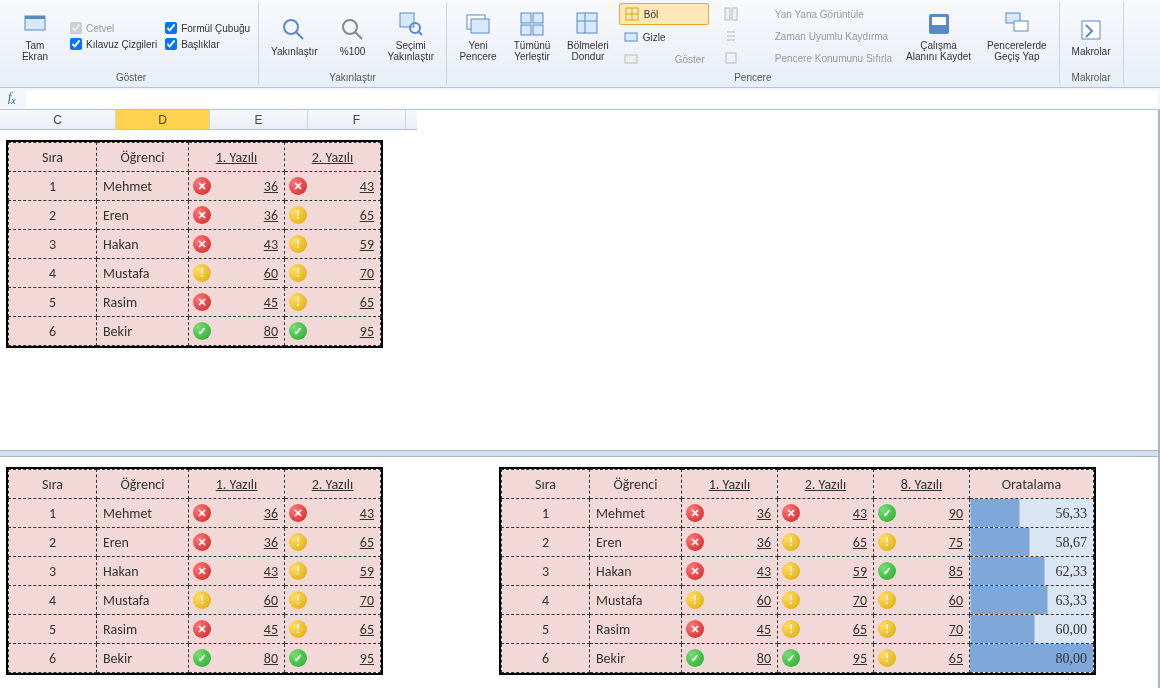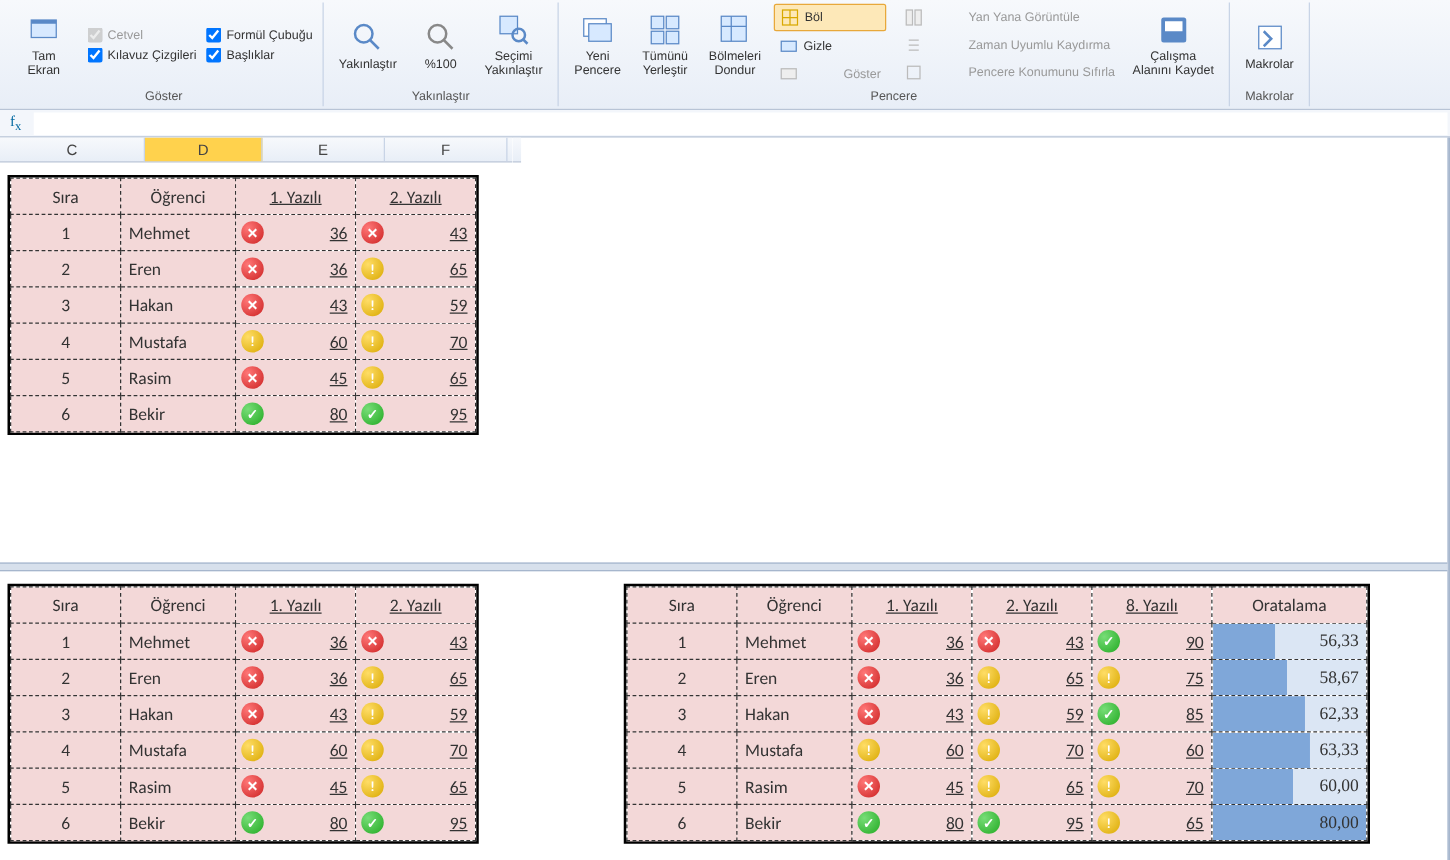--- a/index.html
+++ b/index.html
@@ -17,21 +17,21 @@
 .rbtn-small.highlighted { background: #fde8b8; border: 1px solid #e8a83a; border-radius: 2px; }
 .rbtn-small.disabled { color: #999; cursor: default; gap: 36px; }
 .chk { display: flex; align-items: center; gap: 4px; font-size: 10px; padding: 1px 2px; }
 .chk input { width: 12px; height: 12px; }
 .chk.disabled { color: #999; }
 .col-stack { display: flex; flex-direction: column; gap: 2px; justify-content: center; }
 .ico-small { width: 16px; height: 16px; display: inline-flex; align-items: center; justify-content: center; }
 
 
 .formula-bar { display: flex; align-items: center; height: 22px; border-bottom: 1px solid #b8c4d6; background: #f3f6fb; }
-.fx { font-family: Georgia, serif; padding: 0 8px; font-size: 12px; color: #0369a1; }
+.fx { font-style: italic; font-family: Georgia, serif; padding: 0 8px; font-size: 12px; color: #0369a1; }
 .formula-input { flex: 1; border: none; background: #fff; height: 18px; margin: 2px; padding: 0 4px; }
 
 
 .split-container { position: relative; display: grid; grid-template-columns: 410px 7px 1fr; grid-template-rows: 340px 7px 1fr; height: calc(100vh - 110px); }
 .pane { overflow: hidden; position: relative; }
 .split-v { background: #d7e0ec; border-left: 1px solid #a6b6cd; border-right: 1px solid #a6b6cd; cursor: col-resize; }
 .split-h { background: #d7e0ec; border-top: 1px solid #a6b6cd; border-bottom: 1px solid #a6b6cd; cursor: row-resize; }
 
 
 .colhdr-row { display: flex; height: 20px; background: linear-gradient(#f7f9fc,#e8eef7); border-bottom: 1px solid #b8c4d6; }
@@ -220,20 +220,29 @@
       </div>
       <div class="rbtn-big">
         <span class="ico">
             <svg width="26" height="26">
               <rect x="3" y="3" width="20" height="20" fill="#5a89c7" rx="2"></rect>
               <rect x="6" y="6" width="14" height="8" fill="#fff"></rect>
             </svg>
           </span>
         <span class="lbl">Çalışma<br>Alanını Kaydet</span>
       </div>
+      <div class="rbtn-big">
+        <span class="ico">
+            <svg width="26" height="26">
+              <rect x="2" y="2" width="14" height="10" fill="#d7e9ff" stroke="#5a89c7"></rect>
+              <rect x="10" y="10" width="14" height="10" fill="#fff" stroke="#5a89c7"></rect>
+            </svg>
+          </span>
+        <span class="lbl">Pencerelerde<br>Geçiş Yap</span>
+      </div>
     </div>
     <div class="ribbon-group-label">Pencere</div>
   </div>
 
   <div class="ribbon-group">
     <div class="ribbon-group-body">
       <div class="rbtn-big">
         <span class="ico">
             <svg width="26" height="26">
               <rect x="4" y="4" width="18" height="18" fill="#fff" stroke="#5a89c7"></rect>

